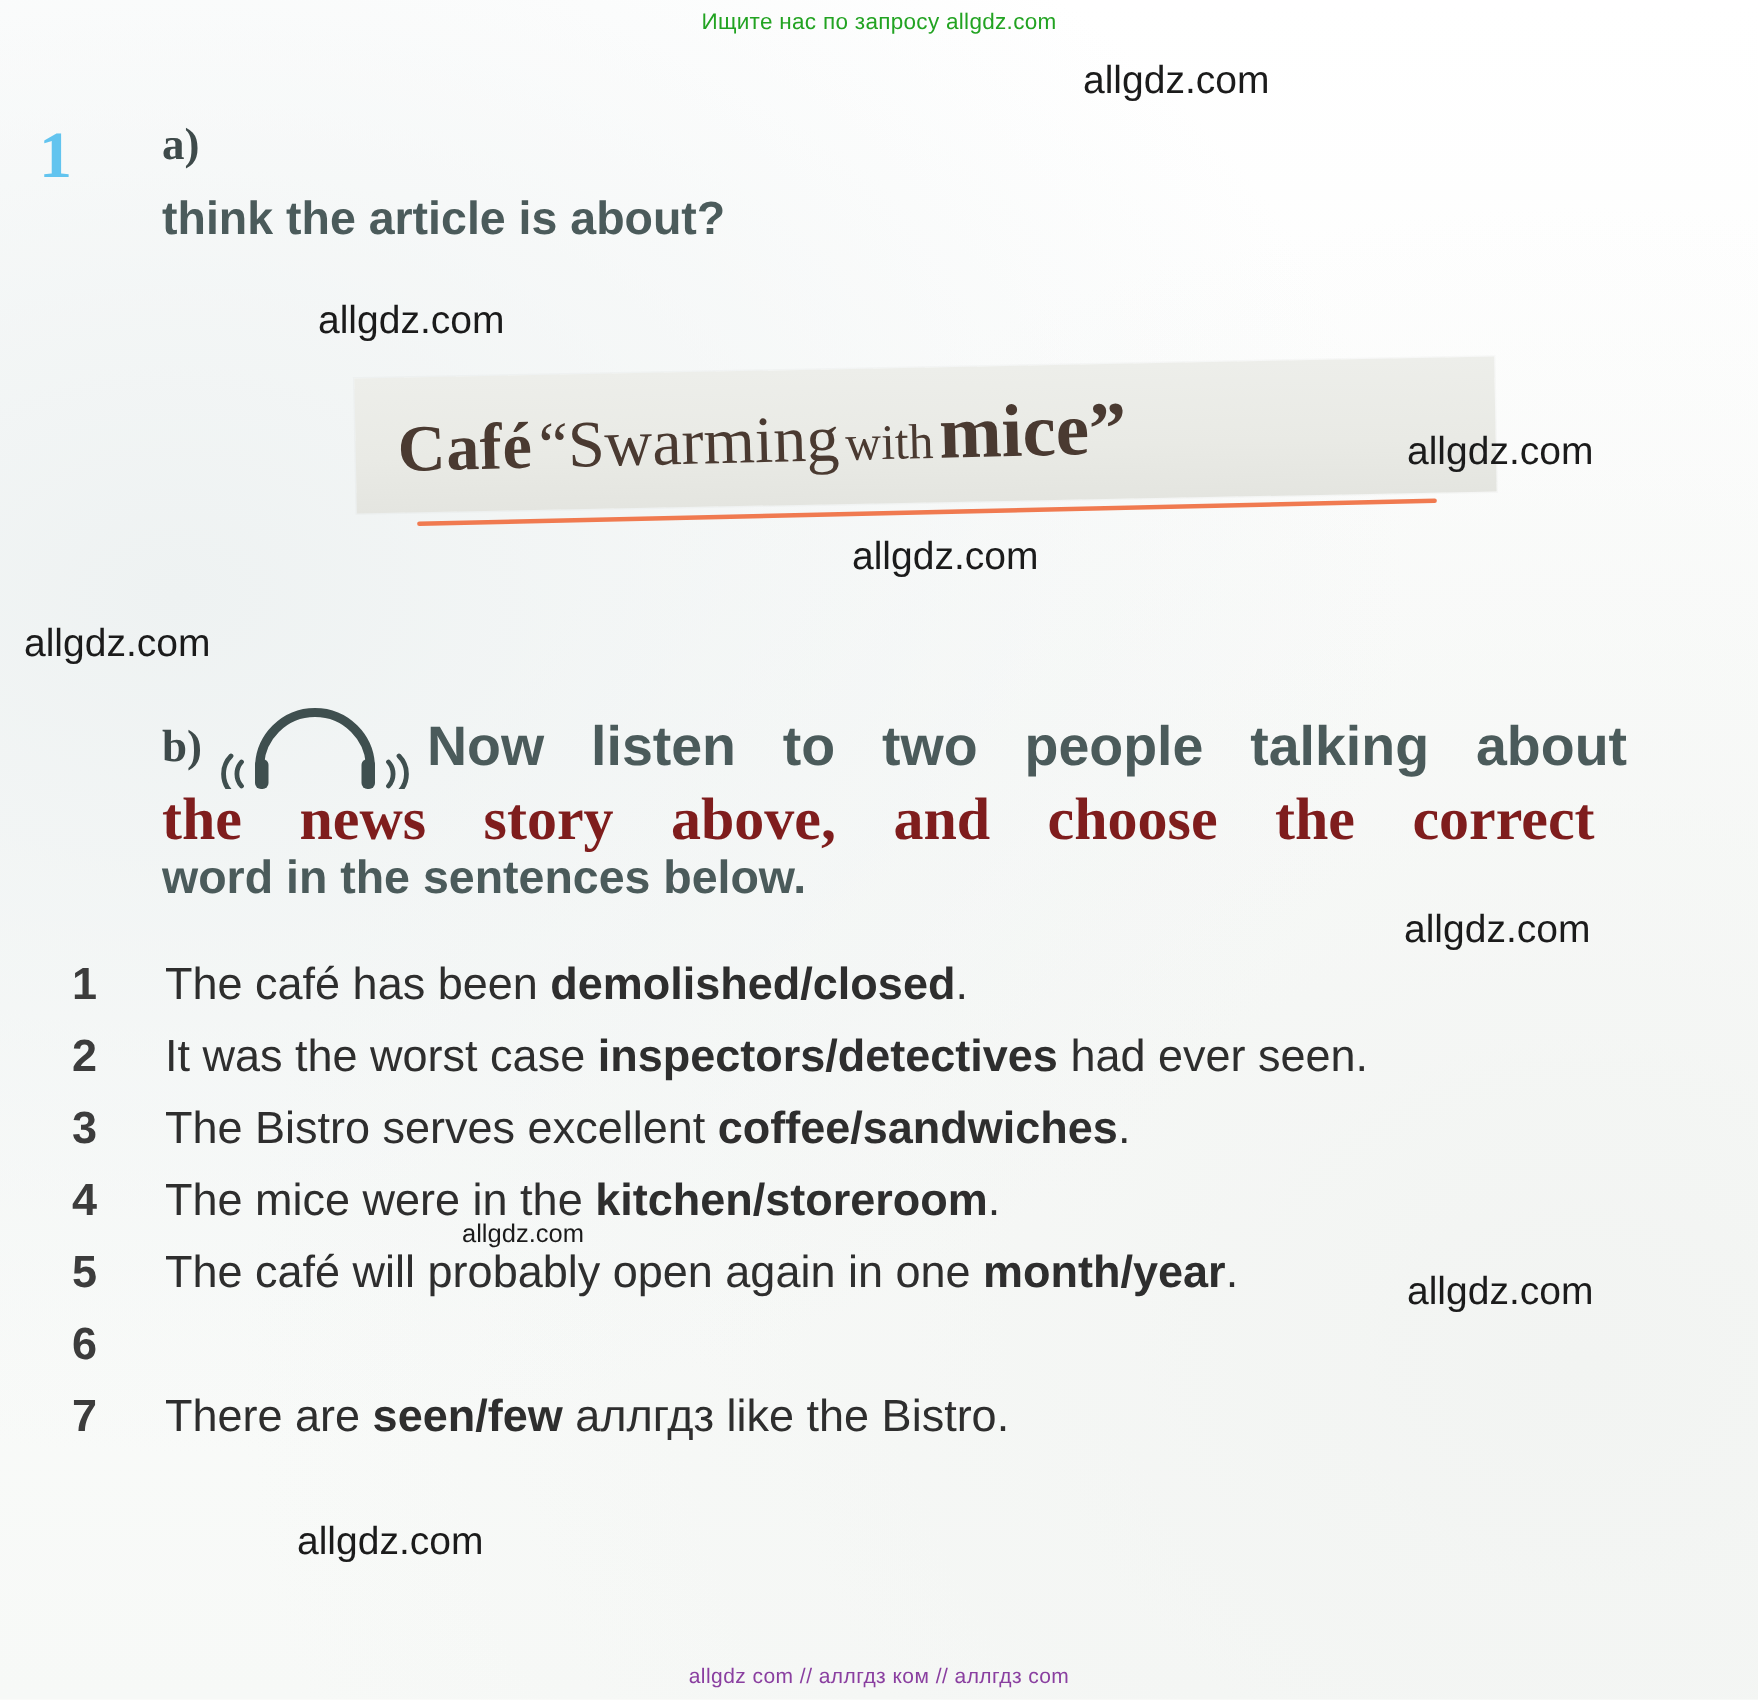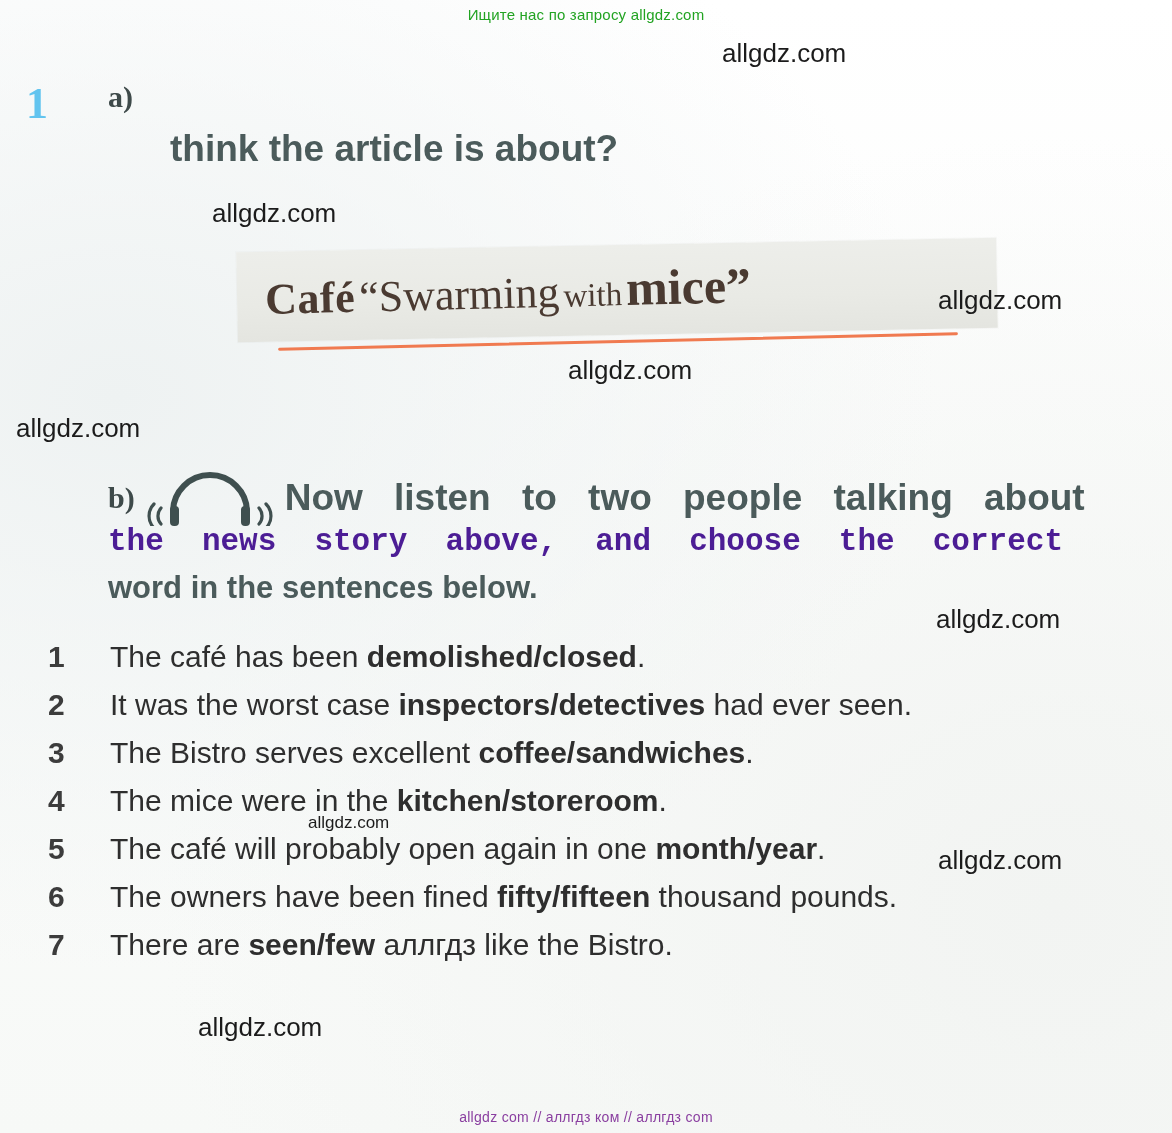--- a/index.html
+++ b/index.html
@@ -90,25 +90,24 @@
     width: 955px;
     text-align: justify;
     text-align-last: justify;
     font-family: "Liberation Sans", sans-serif;
     font-weight: bold;
     font-size: 31px;
     color: #4b5b5b;
     line-height: 1.0;
   }
   .task-a-line2 {
-    margin-left: 62px;
     margin-top: 14px;
     font-family: "Liberation Sans", sans-serif;
     font-weight: bold;
-    font-size: 37px;
+    font-size: 31px;
     color: #4b5b5b;
   }
 
   
   .headline-box {
     position: absolute;
     left: 237px;
     top: 245px;
     width: 760px;
     height: 90px;
@@ -155,37 +154,36 @@
   .headphone-icon {
     position: relative;
     width: 130px;
     height: 56px;
     flex: 0 0 auto;
   }
   .task-b-line {
     width: 955px;
     text-align: justify;
     text-align-last: justify;
-    font-family: Liberation Mono, monospace;
-    font-weight: bold;
-    font-size: 31px;
-    color: #4c1d95;
+    font-family: Liberation Serif, serif;
+    font-weight: bold;
+    font-size: 40px;
+    color: #7f1d1d;
     line-height: 1.02;
   }
   .task-b-line1 {
     width: 800px;
     text-align: justify;
     text-align-last: justify;
     font-family: "Liberation Sans", sans-serif;
     font-weight: bold;
     font-size: 37px;
     color: #4b5b5b;
   }
   .task-b-line3 {
-    margin-top: 12px;
     font-family: "Liberation Sans", sans-serif;
     font-weight: bold;
     font-size: 31px;
     color: #4b5b5b;
   }
 
   
   .sentences {
     position: absolute;
     left: 48px;
@@ -275,21 +273,20 @@
   <div class="sentence-row">
     <span class="sentence-num">4</span>
     <span class="sentence-text"><span>The mice were in the </span><b>kitchen/storeroom</b><span>.</span></span>
   </div>
   <div class="sentence-row">
     <span class="sentence-num">5</span>
     <span class="sentence-text"><span>The café will probably open again in one </span><b>month/year</b><span>.</span></span>
   </div>
   <div class="sentence-row">
     <span class="sentence-num">6</span>
-    <span class="sentence-text"><span>The owners have been fined </span><b>fifty/fifteen</b><span> thousand pounds.</span></span>
   </div>
   <div class="sentence-row">
     <span class="sentence-num">7</span>
     <span class="sentence-text"><span>There are </span><b>seen/few</b><span> аллгдз like the Bistro.</span></span>
   </div>
 </div>
 
 <div class="bottom-note">allgdz com  //  аллгдз ком  //  аллгдз сom</div>
 
 <div id="watermark-layer">

